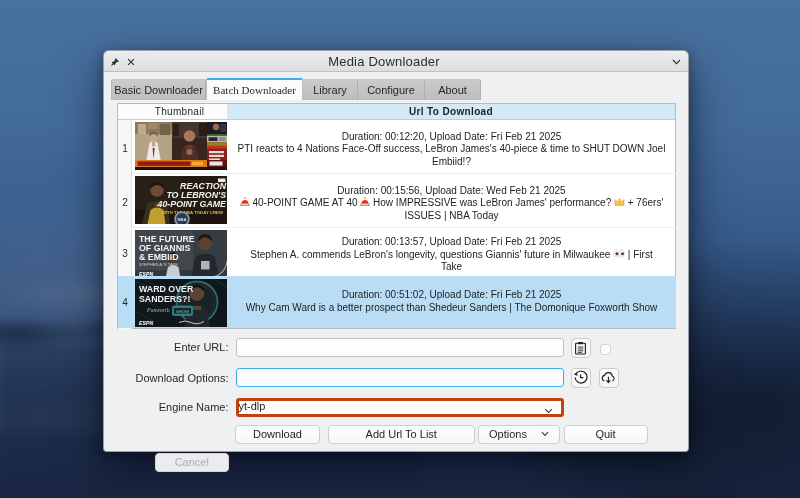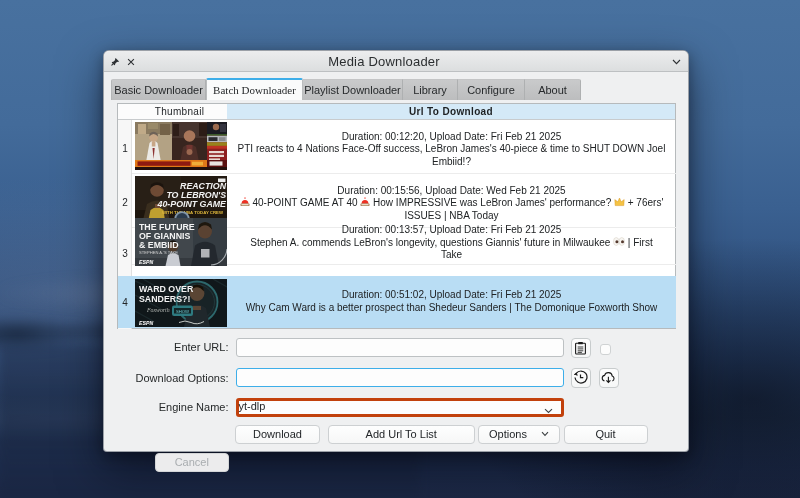--- a/index.html
+++ b/index.html
@@ -114,21 +114,20 @@
       <div class="tbicon" style="right:5px;width:14px;">
         <svg width="9" height="6" viewBox="0 0 9 6">
             <path d="M1.0 1.0 L4.5 4.6 L8.0 1.0" stroke="#2e3134" stroke-width="1.1" fill="none"></path>
           </svg>
       </div>
     </div>
 
     <div class="tabbar">
       <div class="tab first" style="width:95px;">Basic Downloader</div>
       <div class="tab sel" style="width:97px;">Batch Downloader</div>
-      <div class="tab" style="width:100px;">Playlist Downloader</div>
       <div class="tab" style="width:55px;">Library</div>
       <div class="tab" style="width:67px;">Configure</div>
       <div class="tab last" style="width:56px;">About</div>
     </div>
 
     <div class="table">
       <div class="thead">
           <div class="hthumb">Thumbnail</div>
           <div class="hurl">Url To Download</div>
         </div>
@@ -221,21 +220,21 @@
                 <path d="M4.3 0.4 L5.7 0.4 L5.5 1.8 L4.5 1.8 Z" fill="#ee3124"></path>
                 <rect x="0.5" y="6.6" width="9" height="2.4" rx="0.8" fill="#9a6a42"></rect>
                 <rect x="1.4" y="7.1" width="7.2" height="1.3" fill="#f2ead8"></rect>
               </svg> How IMPRESSIVE was LeBron James' performance? <svg width="11" height="10" viewBox="0 0 11 10" style="vertical-align:-1px">
                 <path d="M1.2 8.6 L0.8 2.6 L3.8 4.8 L5.5 1 L7.2 4.8 L10.2 2.6 L9.8 8.6 Z" fill="#f5c344" stroke="#d89b28" stroke-width="0.5"></path>
               </svg> + 76ers'</div>
           <div class="rl">ISSUES | NBA Today</div>
         </div>
       </div>
 
-      <div class="row" style="top:112px; height:49px; border-bottom:1px solid #ececec;">
+      <div class="row" style="top:124px; height:49px; border-bottom:1px solid #ececec;">
         <div class="thumb" style="top:1.5px;" id="th3">
           <svg width="92" height="48" viewBox="0 0 92 48">
             <rect width="92" height="48" fill="#41474c"></rect>
             <rect x="58" y="0" width="34" height="48" fill="#353c42"></rect>
             <rect x="0" y="40" width="92" height="8" fill="#34393e"></rect>
             <circle cx="70" cy="13.5" r="7" fill="#5a4232"></circle>
             <path d="M63 11.5 Q70 3 77 11.5 L76 6.5 Q70 1.5 64 6.5 Z" fill="#1e170e"></path>
             <path d="M56 48 L60 27.5 Q70 20 80 27.5 L84 48 Z" fill="#23282e"></path>
             <rect x="66" y="31" width="8.5" height="8.5" fill="#d4d6da" opacity="0.8"></rect>
             <circle cx="38" cy="28.5" r="5.2" fill="#4e3a2a"></circle>

